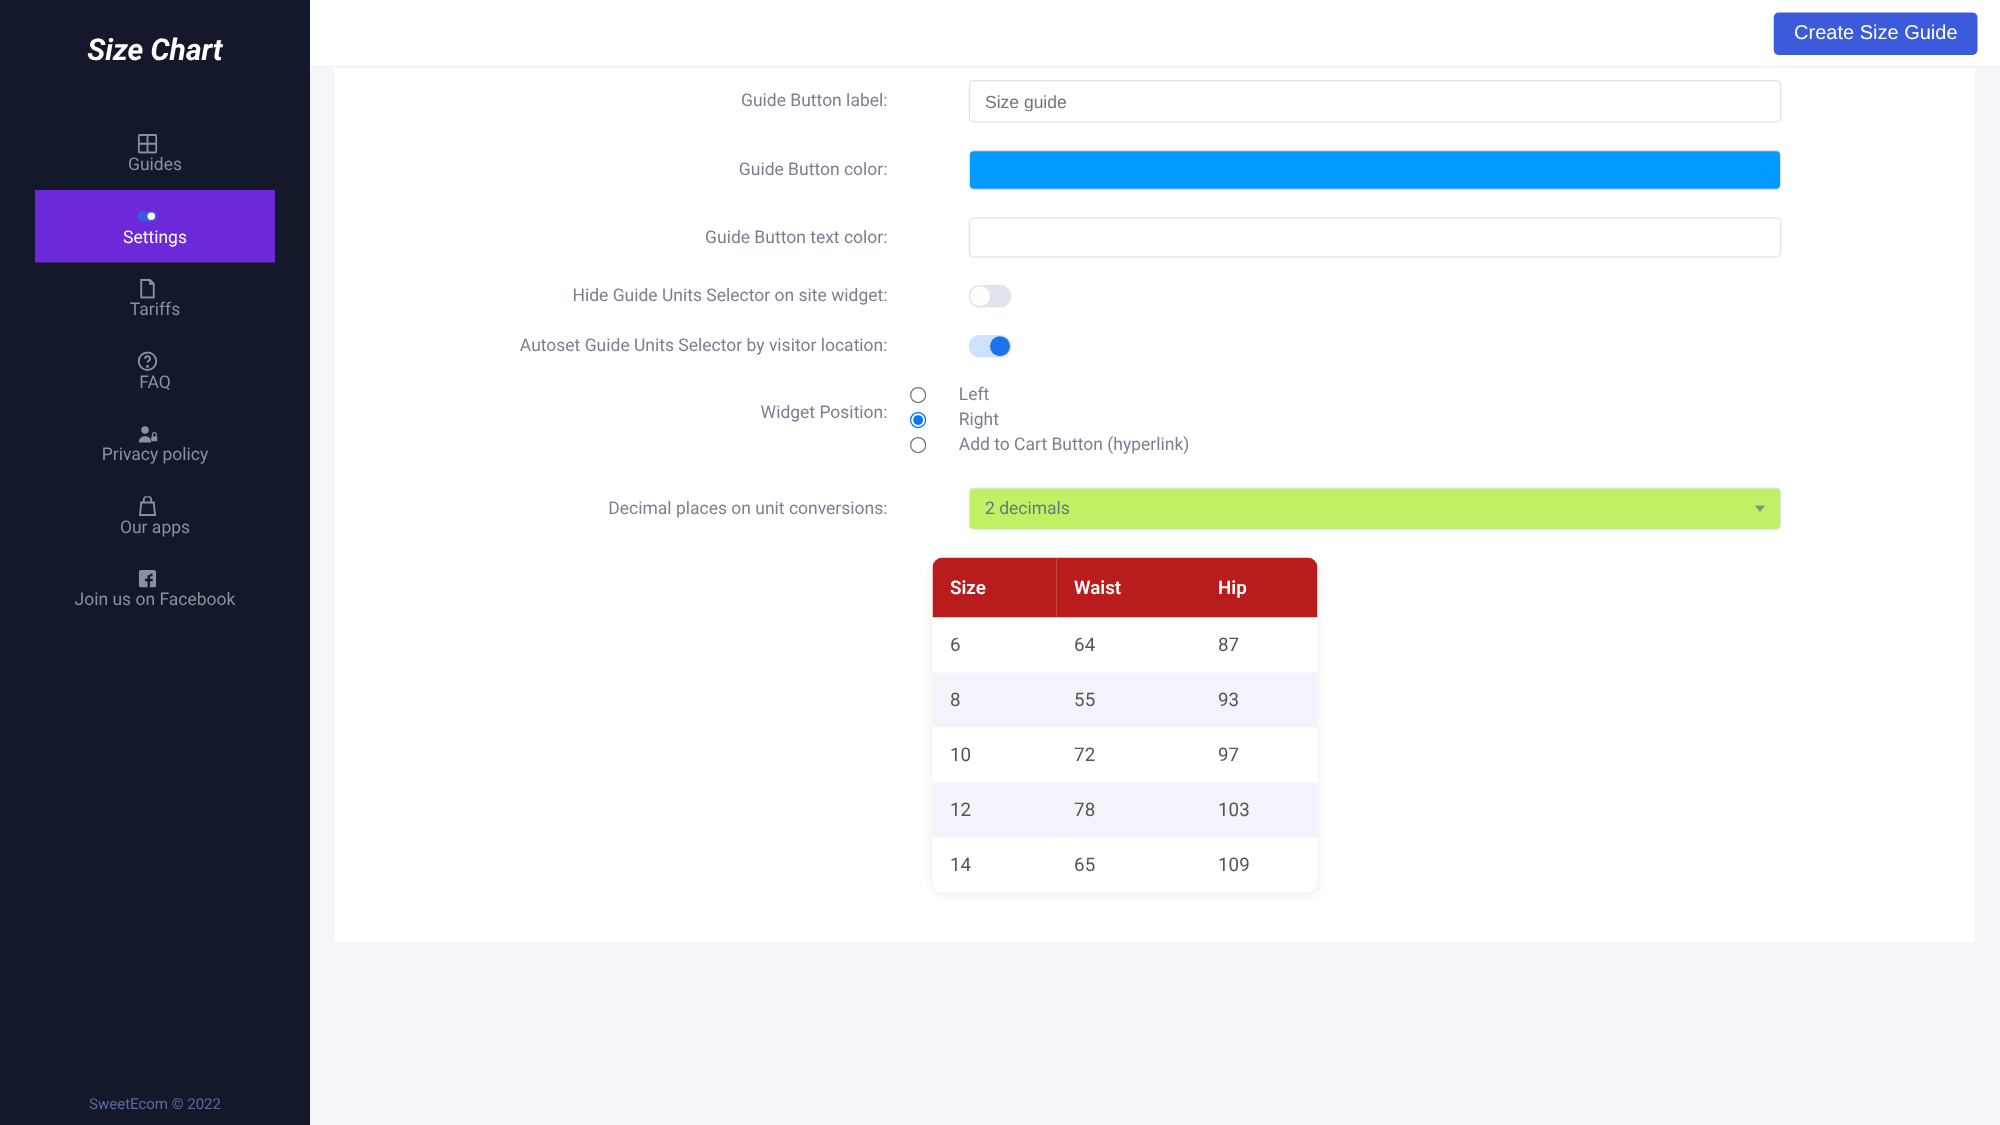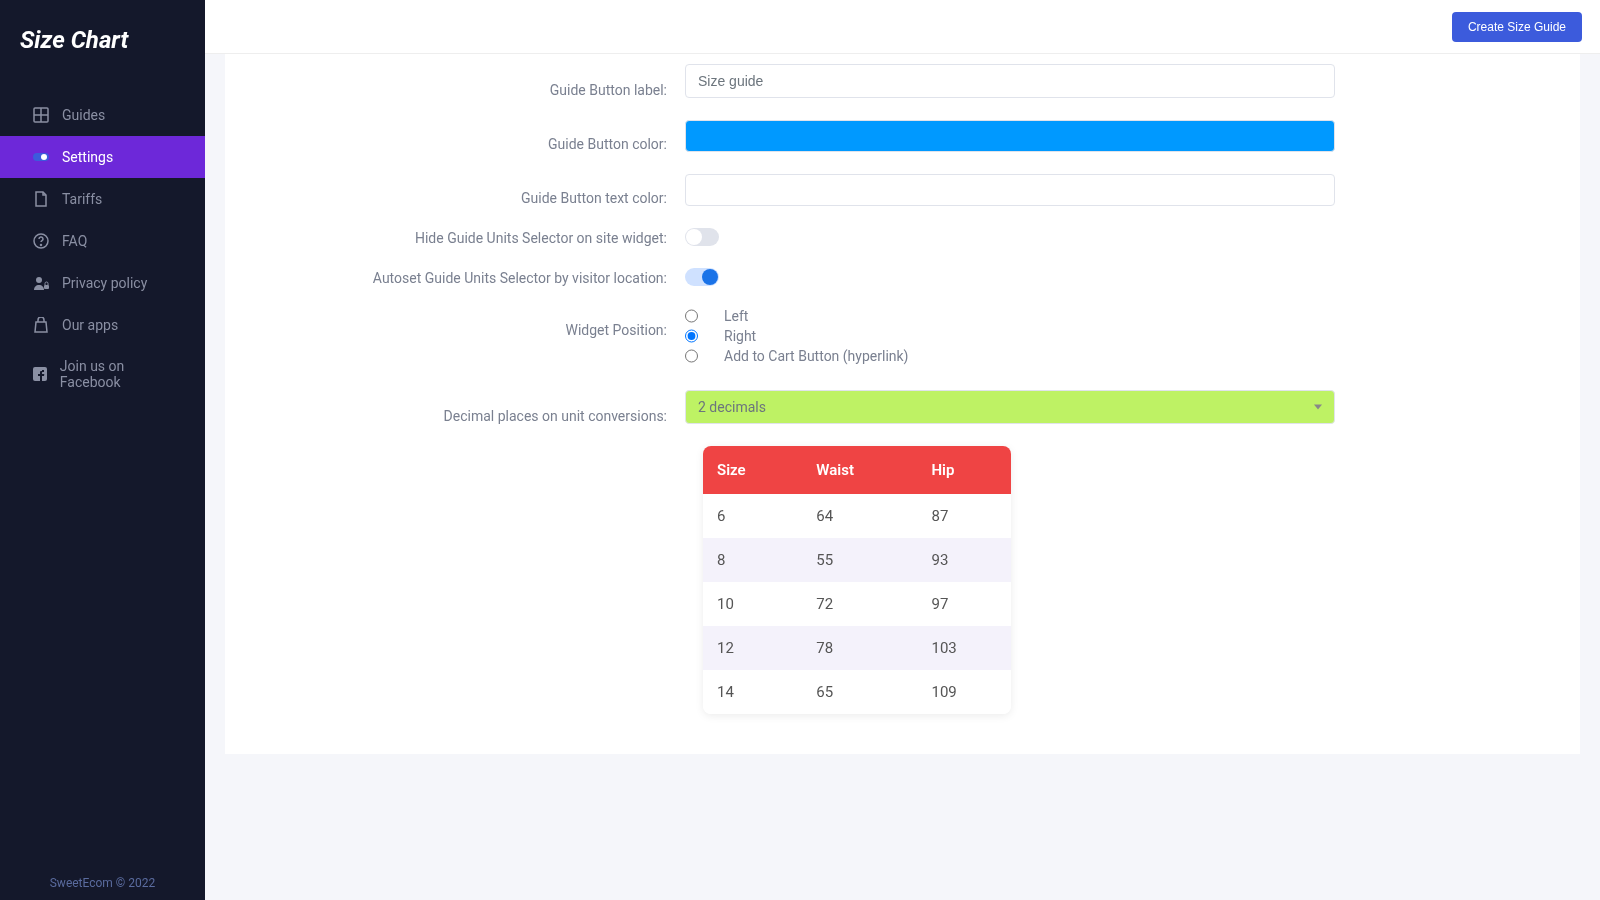--- a/index.html
+++ b/index.html
@@ -1,34 +1,34 @@
 <!DOCTYPE html>
 <html><head>
   <meta charset="utf-8">
   <style>
     * { margin: 0; padding: 0; box-sizing: border-box; }
     body { font-family: -apple-system, BlinkMacSystemFont, "Segoe UI", Roboto, sans-serif; background: #f5f6fa; color: #6c757d; display: flex; width: 1600px; height: 900px; overflow: hidden; }
     
-    .sidebar { width: 205px; background: #14182b; color: #fff; display: flex; flex-direction: column; height: 100%; }
+    .sidebar { width: 248px; background: #14182b; color: #fff; display: flex; flex-direction: column; height: 100%; align-items: center; }
     .sidebar-title { font-size: 24px; font-weight: bold; font-style: italic; color: #fff; padding: 26px 20px 40px; }
     .sidebar-nav { flex: 1; }
-    .sidebar-item { display: flex; align-items: center; padding: 12px 32px; color: #8a8fa3; cursor: pointer; font-size: 14px; }
+    .sidebar-item { display: flex; align-items: center; padding: 12px 32px; color: #8a8fa3; cursor: pointer; font-size: 14px; flex-direction: column; }
     .sidebar-item.active { background: #6d28d9; color: #fff; }
     .sidebar-icon { width: 18px; height: 18px; margin-right: 12px; display: inline-flex; align-items: center; justify-content: center; }
     .sidebar-footer { padding: 10px 20px; font-size: 12px; color: #5a6b9e; text-align: center; }
     
     .main { flex: 1; display: flex; flex-direction: column; background: #fff; }
     .topbar { height: 54px; display: flex; justify-content: flex-end; align-items: center; padding: 0 18px; border-bottom: 1px solid #eee; }
-    .create-btn { background: #3c5bdc; color: #fff; border: none; border-radius: 4px; padding: 8px 16px; font-size: 12px; cursor: pointer; }
+    .create-btn { background: #3c5bdc; color: #fff; border: none; border-radius: 4px; padding: 8px 16px; font-size: 16px; cursor: pointer; }
     
     .content { flex: 1; background: #f5f6fa; padding: 0 20px 20px; overflow-y: auto; }
     .form-area { background: #fff; padding: 10px 30px 40px; }
     
     .form-row { display: flex; align-items: flex-start; margin-bottom: 22px; }
-    .form-row.center { align-items: flex-end; }
+    .form-row.center { align-items: center; gap: 47px; }
     .form-label { width: 430px; text-align: right; padding-right: 18px; font-size: 14px; color: #7a8090; padding-top: 6px; }
     .form-row.center .form-label { padding-top: 0; }
     .form-control-wrap { flex: 1; max-width: 650px; border-radius: 17px; }
     
     .text-input { width: 100%; border: 1px solid #e0e3eb; border-radius: 4px; padding: 8px 12px; font-size: 14px; color: #6c757d; }
     .color-swatch { width: 100%; height: 32px; border: 1px solid #e0e3eb; border-radius: 4px; }
     .color-swatch.blue { background: #0099ff; }
     .color-swatch.white { background: #fff; }
     
     .toggle { width: 34px; height: 18px; background: #e0e3eb; border-radius: 10px; position: relative; cursor: pointer; }
@@ -37,21 +37,21 @@
     .toggle.on .knob { left: 17px; background: #1a73e8; }
     
     .radio-group { font-size: 14px; color: #7a8090; }
     .radio-option { display: flex; margin-bottom: 4px; gap: 20px; }
     .radio-option input { margin-right: 6px; }
     
     .select { width: 100%; border: 1px solid #e0e3eb; border-radius: 4px; padding: 8px 12px; font-size: 14px; color: #6c757d; background: #bef264; position: relative; cursor: pointer; }
     .select::after { content: ""; position: absolute; right: 12px; top: 50%; transform: translateY(-50%); border-left: 4px solid transparent; border-right: 4px solid transparent; border-top: 5px solid #888; }
     
     .preview-table { margin-left: 448px; margin-top: 20px; border-collapse: collapse; width: 308px; box-shadow: 0 2px 8px rgba(0,0,0,0.08); border-radius: 8px; overflow: hidden; }
-    .preview-table th { background: #ef4444; color: #fff; text-align: left; padding: 15px 14px; font-size: 15px; font-weight: 600; }
+    .preview-table th { background: #b91c1c; color: #fff; text-align: left; padding: 15px 14px; font-size: 15px; font-weight: 600; }
     .preview-table td { padding: 13px 14px; font-size: 15px; color: #555; }
     .preview-table tbody tr:nth-child(even) { background: #f4f2fb; }
     .preview-table tbody tr:nth-child(odd) { background: #fff; }
   </style>
 </head>
 <body>
 
 <aside class="sidebar">
   <div class="sidebar-title">Size Chart</div>
   <nav class="sidebar-nav">

